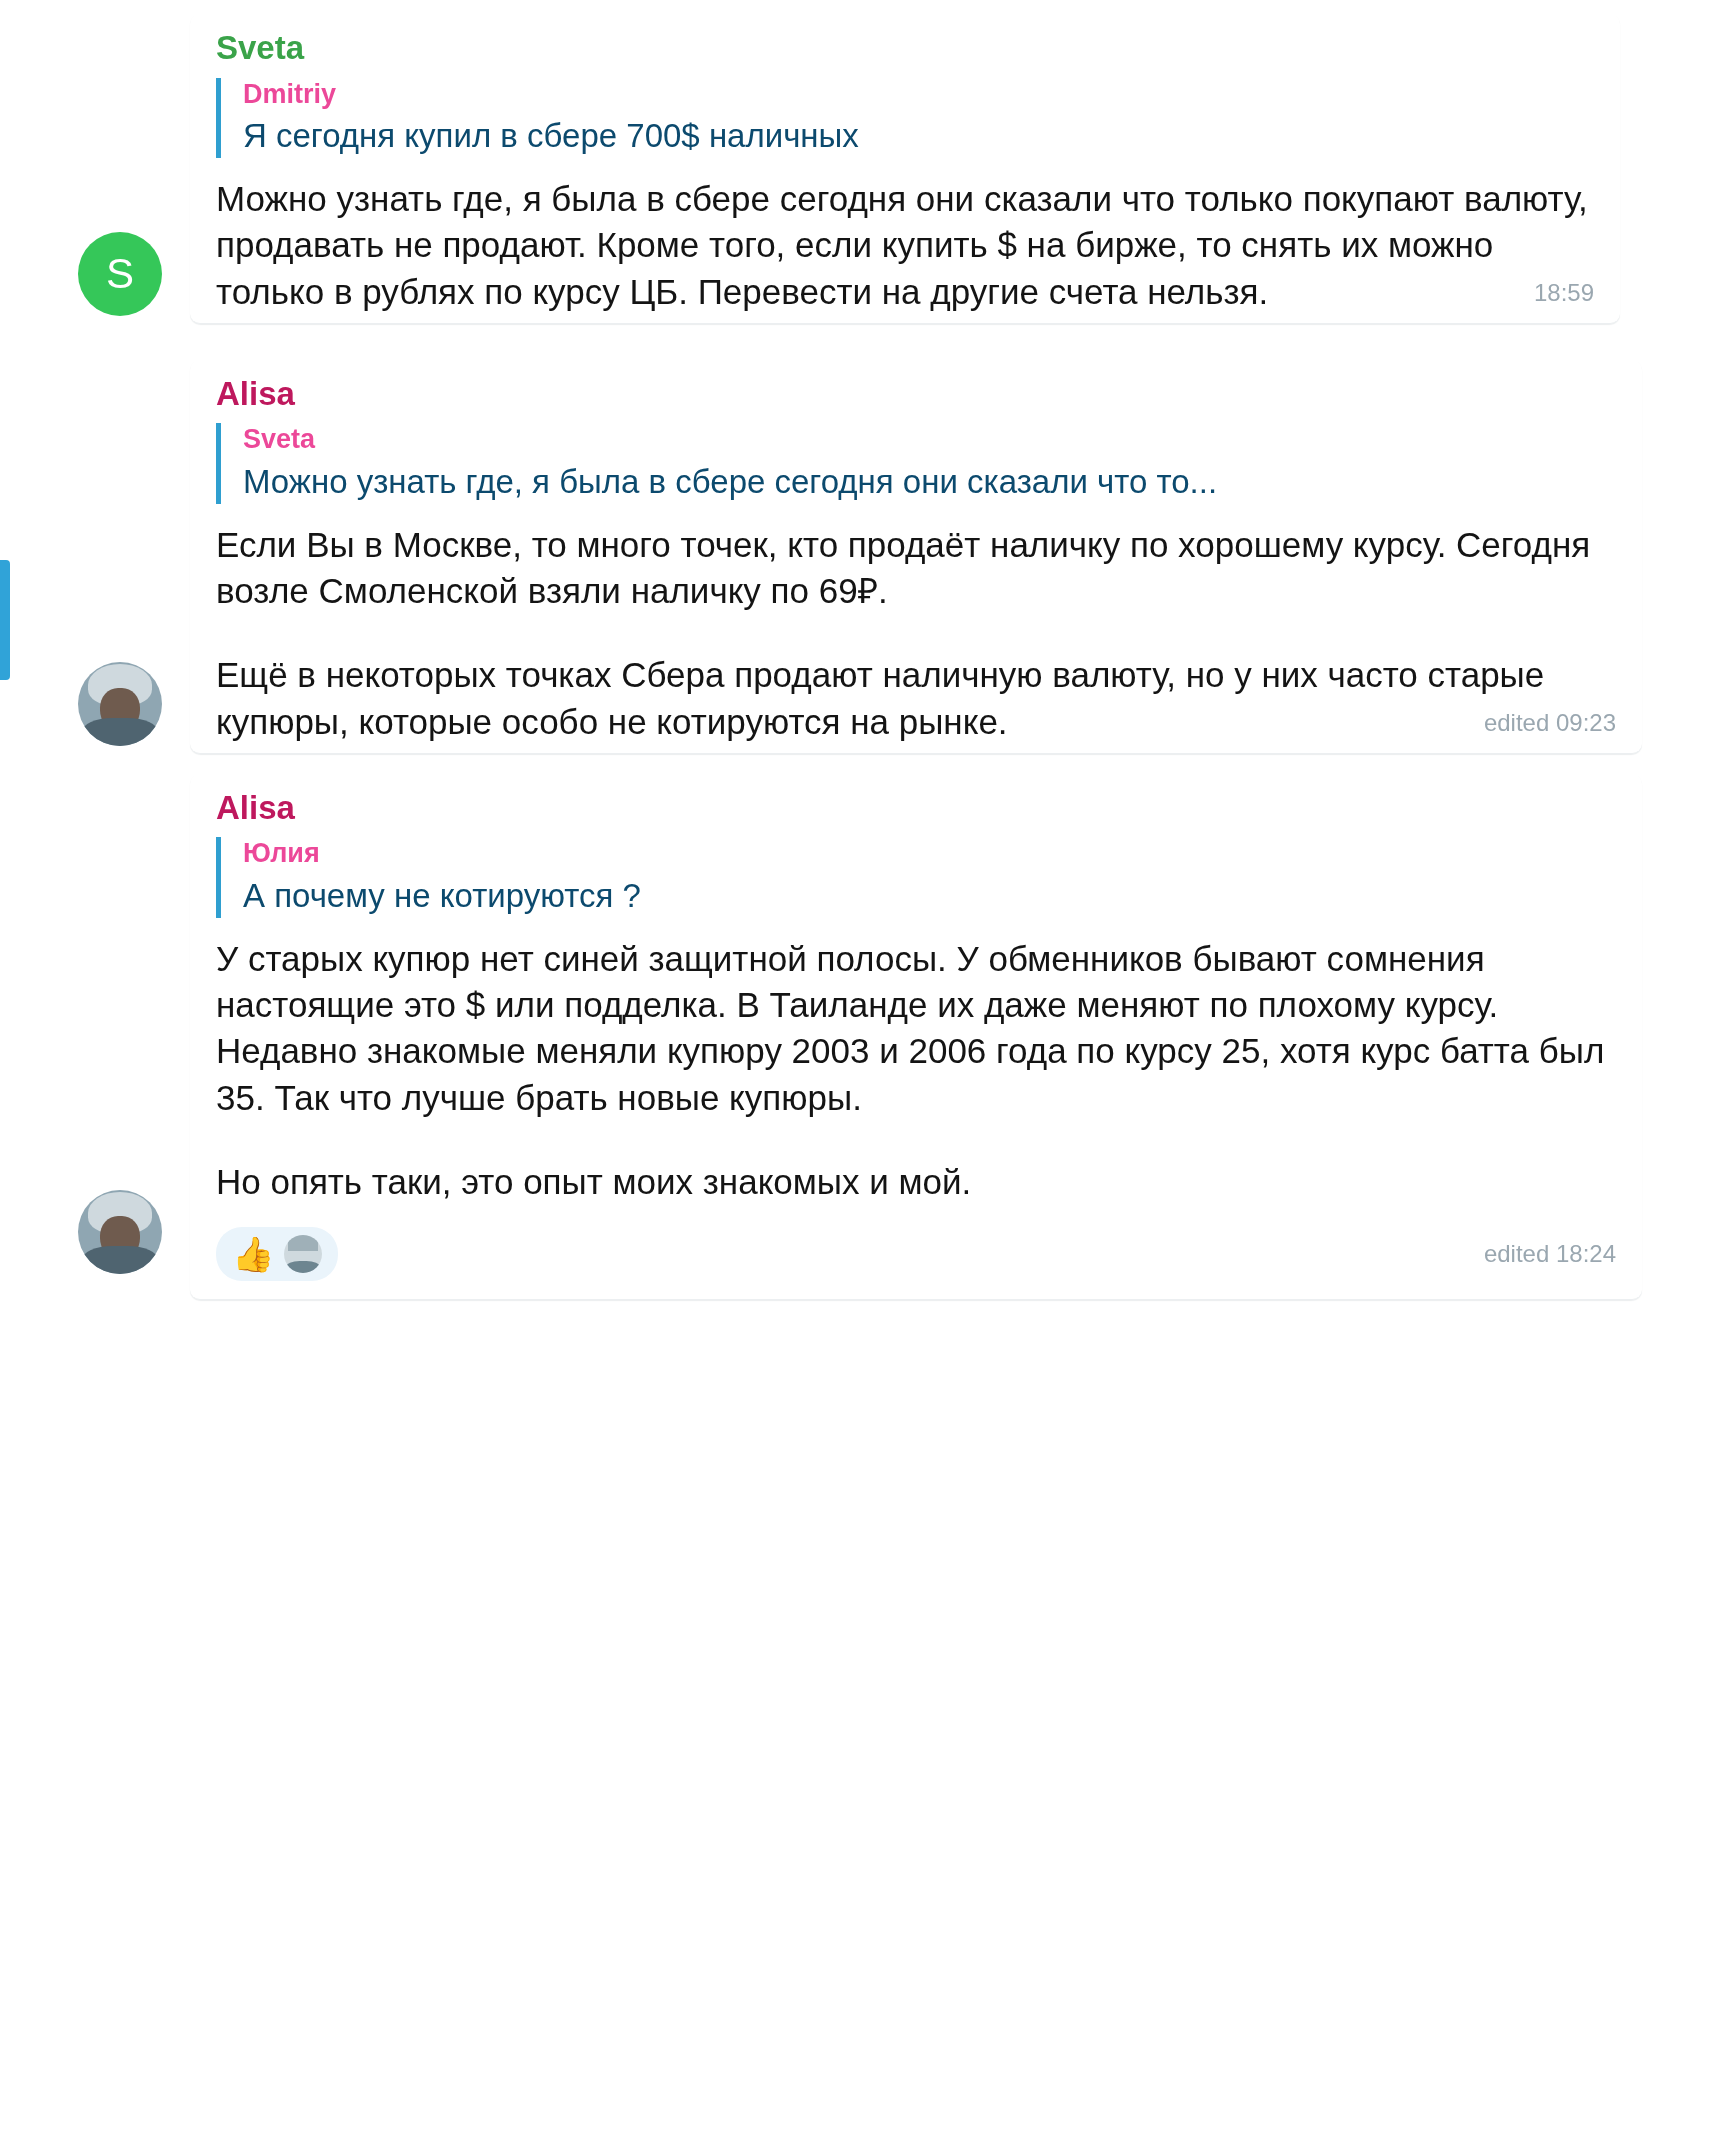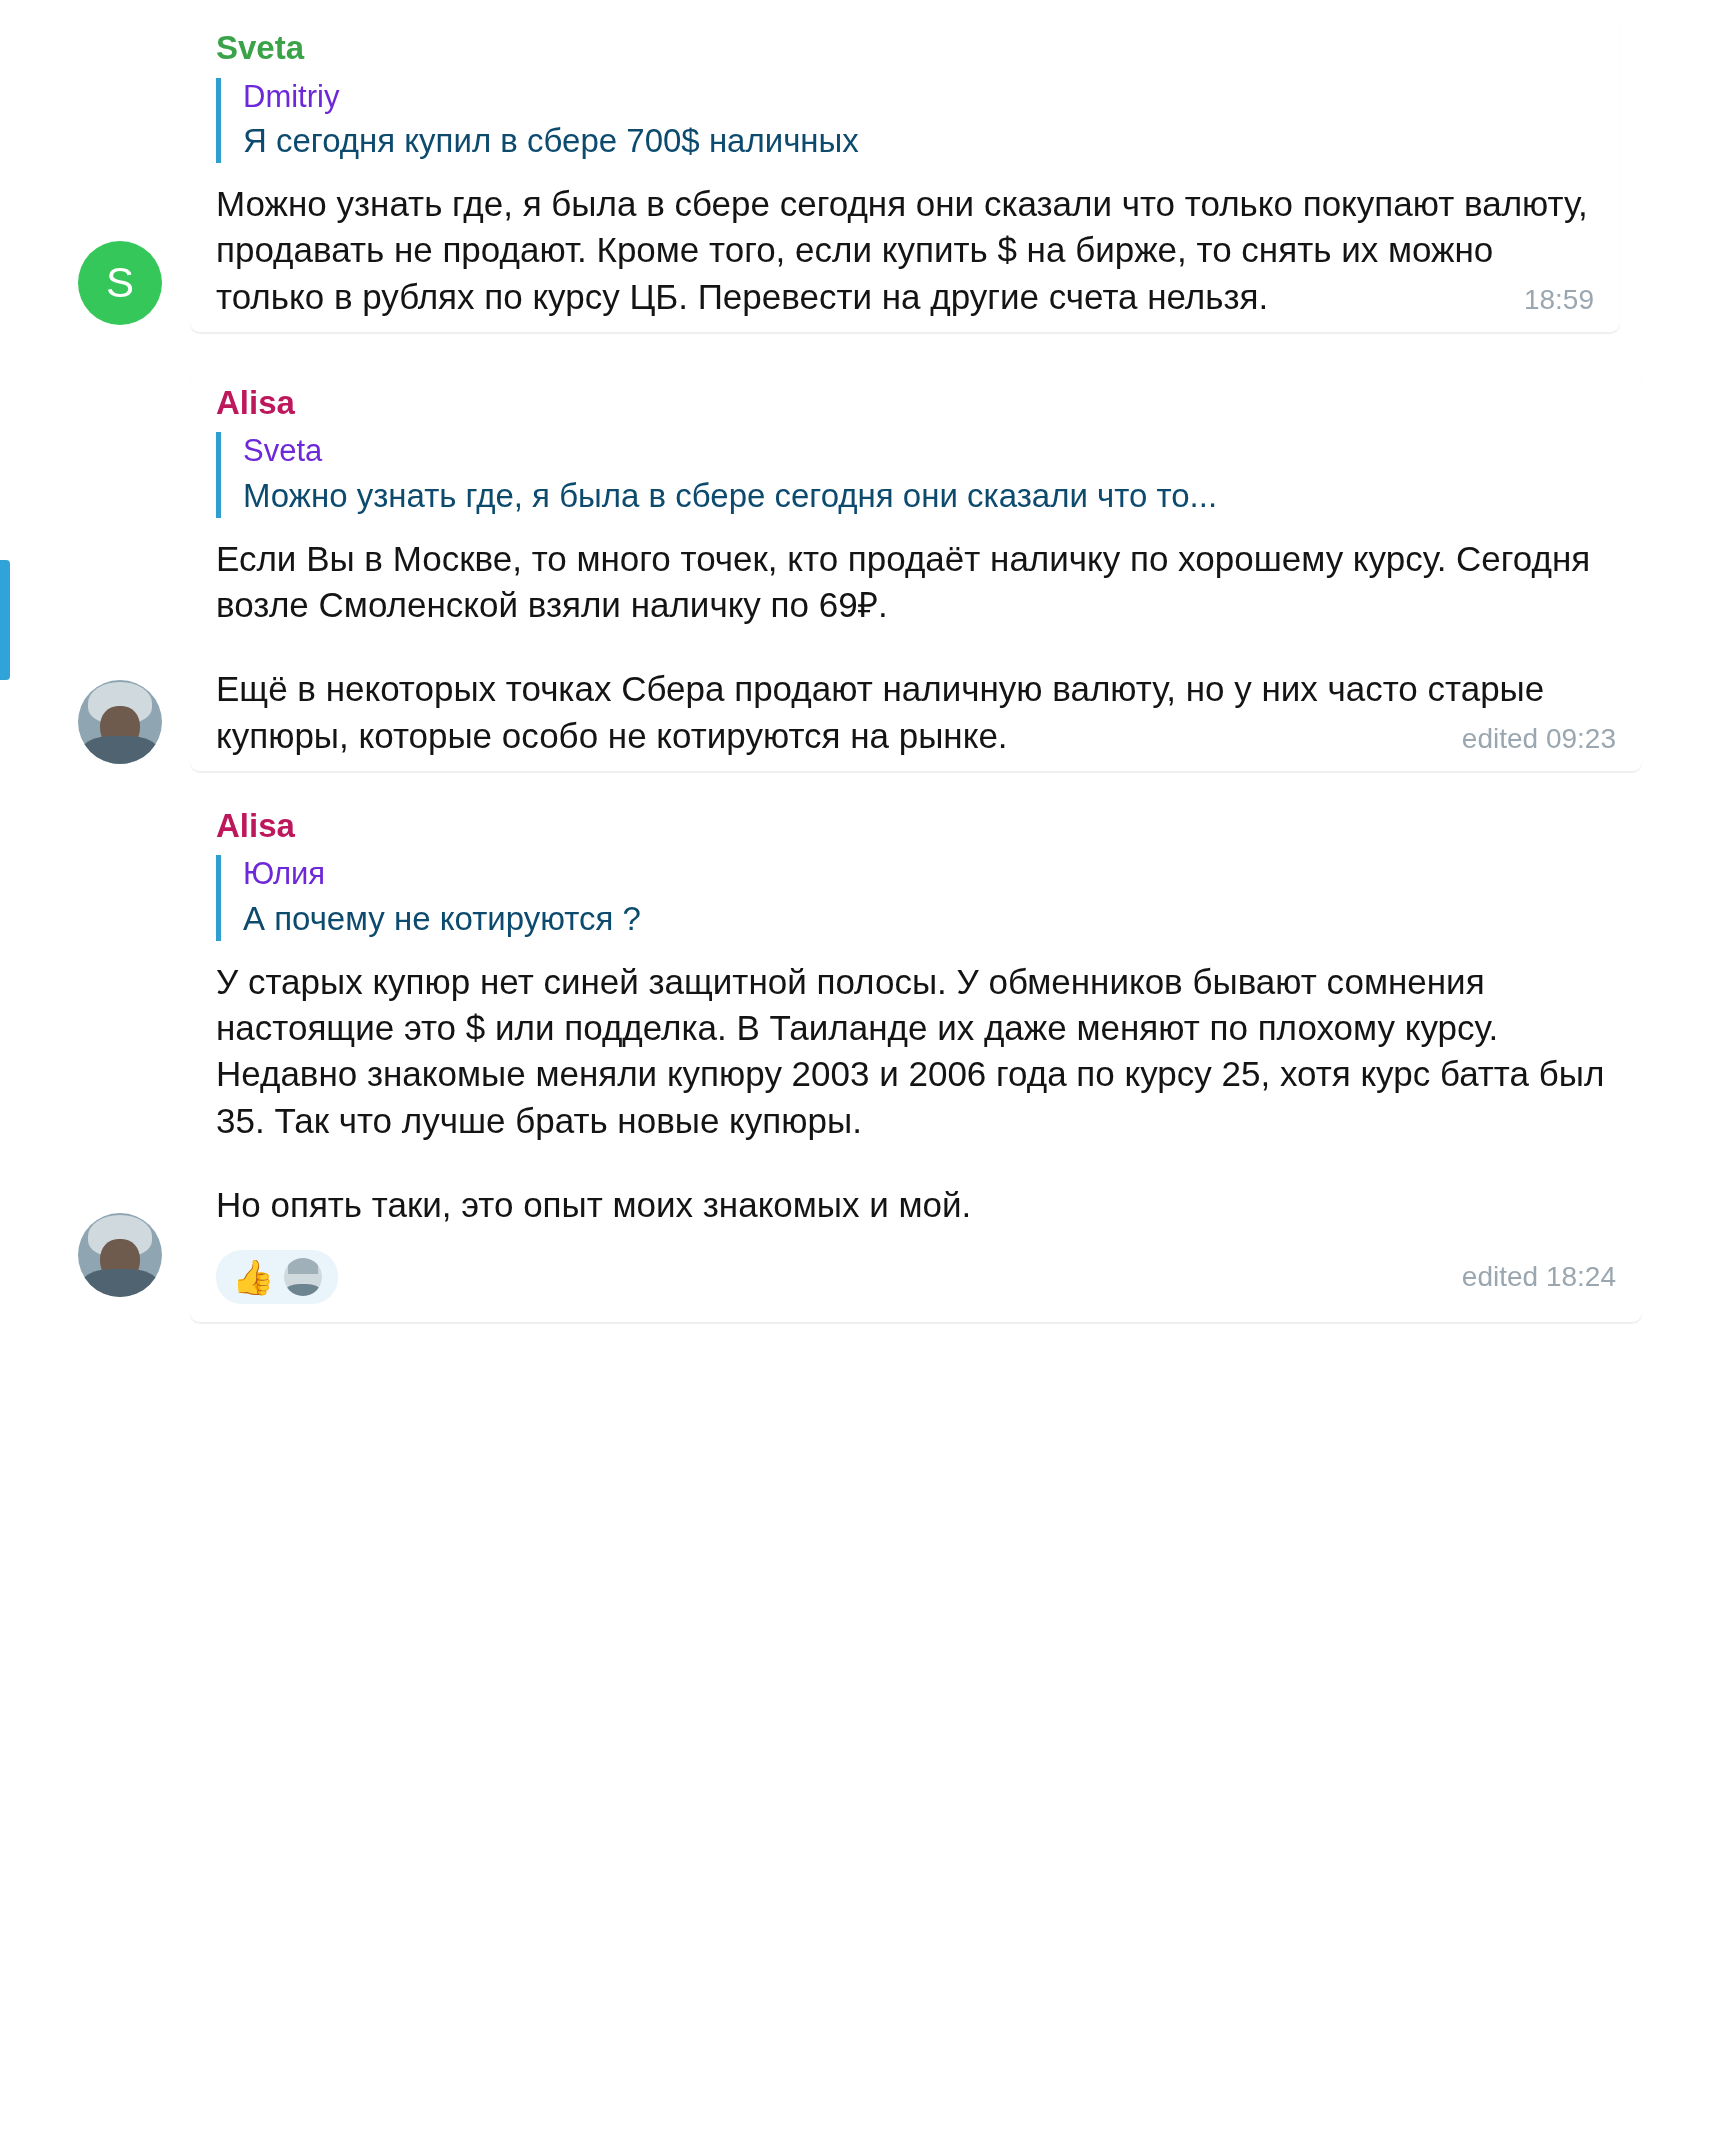--- a/index.html
+++ b/index.html
@@ -107,23 +107,23 @@
   .sender.green { color: #3aa349; }
   .sender.pink  { color: #be185d; }
 
   
   .quote {
     border-left: 5px solid #2f9fd0;
     padding-left: 22px;
     margin-bottom: 18px;
   }
   .quote-author {
-    font-size: 31px;
-    font-weight: 400;
-    color: #6d28d9;
+    font-size: 27px;
+    font-weight: 700;
+    color: #ec4899;
     line-height: 1.25;
     margin-bottom: 4px;
   }
   .quote-text {
     font-size: 33px;
     color: #0c4a6e;
     line-height: 1.3;
     white-space: nowrap;
     overflow: hidden;
     text-overflow: ellipsis;
@@ -132,21 +132,21 @@
 
   .body-text {
     font-size: 35px;
     color: #141414;
     line-height: 1.32;
     white-space: pre-wrap;
   }
   .body-text + .body-text { margin-top: 38px; }
 
   .meta {
-    font-size: 28px;
+    font-size: 24px;
     color: #9aa7b0;
     text-align: right;
     line-height: 1;
     margin-top: -34px;
   }
   .meta.standalone { margin-top: 16px; }
 
   .footer-row {
     display: flex;
     align-items: center;

